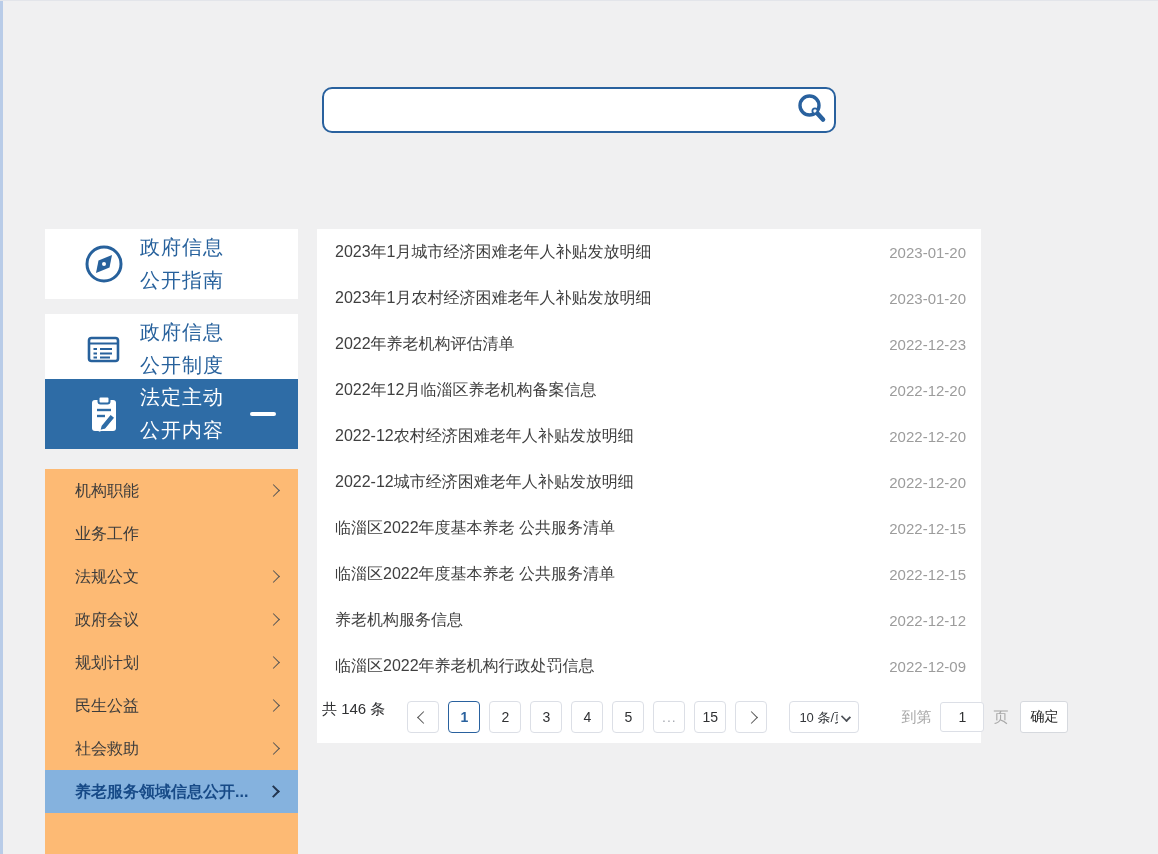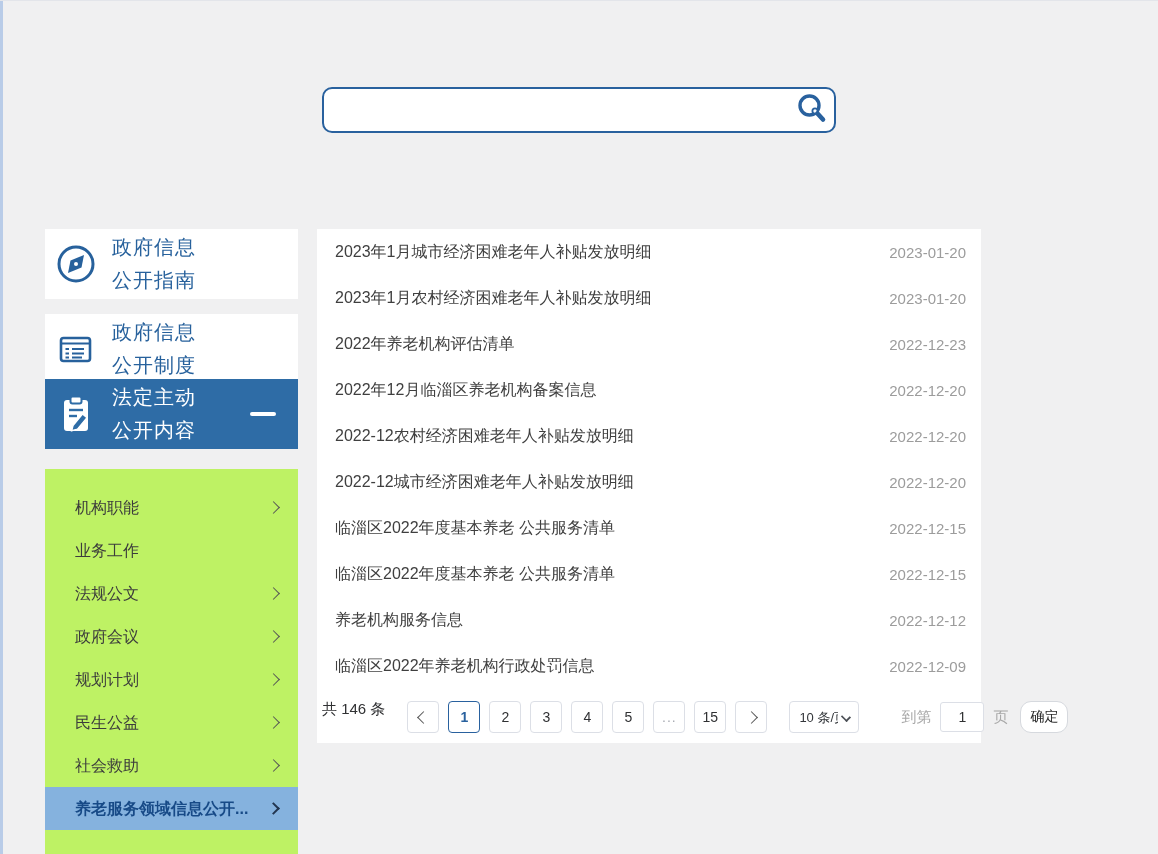--- a/index.html
+++ b/index.html
@@ -11,30 +11,30 @@
   
   .searchbar { position:absolute; left:322px; top:86px; width:514px; height:46px; background:#fff;
     border:2px solid #29619e; border-radius:10px; display:flex; align-items:center; }
   .searchbar input { flex:1; height:100%; border:none; outline:none; background:transparent;
     font-size:16px; padding:0 12px; color:#333; font-family:inherit; }
   .search-btn { width:44px; height:42px; display:flex; align-items:center; justify-content:center;
     background:transparent; border:none; cursor:pointer; }
 
   
   .side-card { position:absolute; left:45px; width:253px; height:70px; background:#fff;
-    display:flex; align-items:center; padding-left:8px; }
+    display:flex; align-items:center; padding-left:36px; }
   .side-card .icon-box { width:46px; height:46px; flex:0 0 46px; }
   .side-card .card-text { margin-left:13px; font-size:20px; line-height:33px; color:#27619c; letter-spacing:1px; }
   .side-card.active { background:#2e6ca6; }
   .side-card.active .card-text { color:#fff; }
   .minus-bar { position:absolute; right:22px; top:50%; margin-top:-2px; width:26px; height:4px;
     background:#fff; border-radius:2px; }
 
-  .side-menu { position:absolute; left:45px; top:468px; width:253px; height:386px; background:#bef264;
-    overflow:hidden; padding-top:17px; }
+  .side-menu { position:absolute; left:45px; top:468px; width:253px; height:386px; background:#fdba74;
+    overflow:hidden; padding-top:0; }
   .menu-item { position:relative; height:43px; line-height:43px; padding:0 20px 0 30px;
     font-size:16px; color:#3c3c3c; cursor:pointer; display:flex; align-items:center; justify-content:space-between; }
   .menu-item.active { background:#85b2de; color:#174a87; font-weight:bold; }
   .chev { display:inline-block; width:9px; height:9px; border-top:1.6px solid #555; border-right:1.6px solid #555; }
   .chev-right { transform:rotate(45deg); }
   .chev-left  { transform:rotate(-135deg); }
   .menu-item.active .chev { border-color:#22354f; border-width:2px; }
 
   
   .main-panel { position:absolute; left:317px; top:228px; width:664px; height:514px; background:#fff; }
@@ -52,21 +52,21 @@
   .pg-btn.ellipsis { color:#a8abb2; letter-spacing:1px; }
   .select-wrap { position:relative; margin-left:13px; }
   .page-size { appearance:none; -webkit-appearance:none; width:70px; height:32px; border:1px solid #dcdfe6;
     border-radius:4px; background:#fff; font-size:13px; color:#33363a; padding:0 20px 0 9px; font-family:inherit; cursor:pointer; }
   .select-caret { position:absolute; right:9px; top:12px; width:8px; height:8px; pointer-events:none;
     border-right:2px solid #4b4f55; border-bottom:2px solid #4b4f55; transform:rotate(45deg) scaleY(.8); }
   .goto { display:flex; align-items:center; margin-left:42px; }
   .goto .gray { font-size:15px; color:#a8a8a8; white-space:nowrap; }
   .goto input { width:44px; height:30px; border:1px solid #dcdfe6; border-radius:3px; text-align:center;
     font-size:14px; color:#303133; margin:0 9px; font-family:inherit; outline:none; }
-  .confirm-btn { margin-left:12px; width:48px; height:32px; border:1px solid #d6d9de; border-radius:11px;
+  .confirm-btn { margin-left:12px; width:48px; height:32px; border:1px solid #d6d9de; border-radius:3px;
     background:#fff; font-size:14px; color:#2b2b2b; cursor:pointer; font-family:inherit; }
 </style>
 </head>
 <body>
 
 <div class="page">
   <div class="left-strip"></div>
 
   <div class="searchbar">
     <input type="text" value="" style="">

